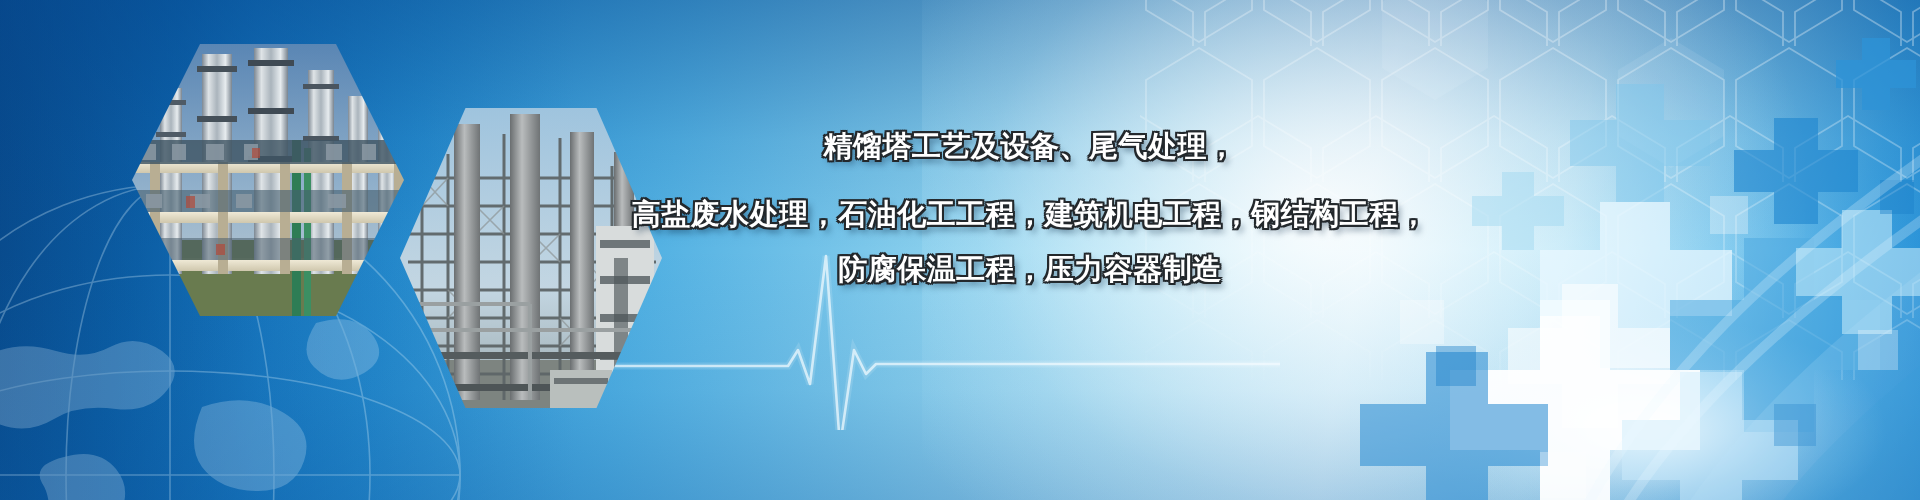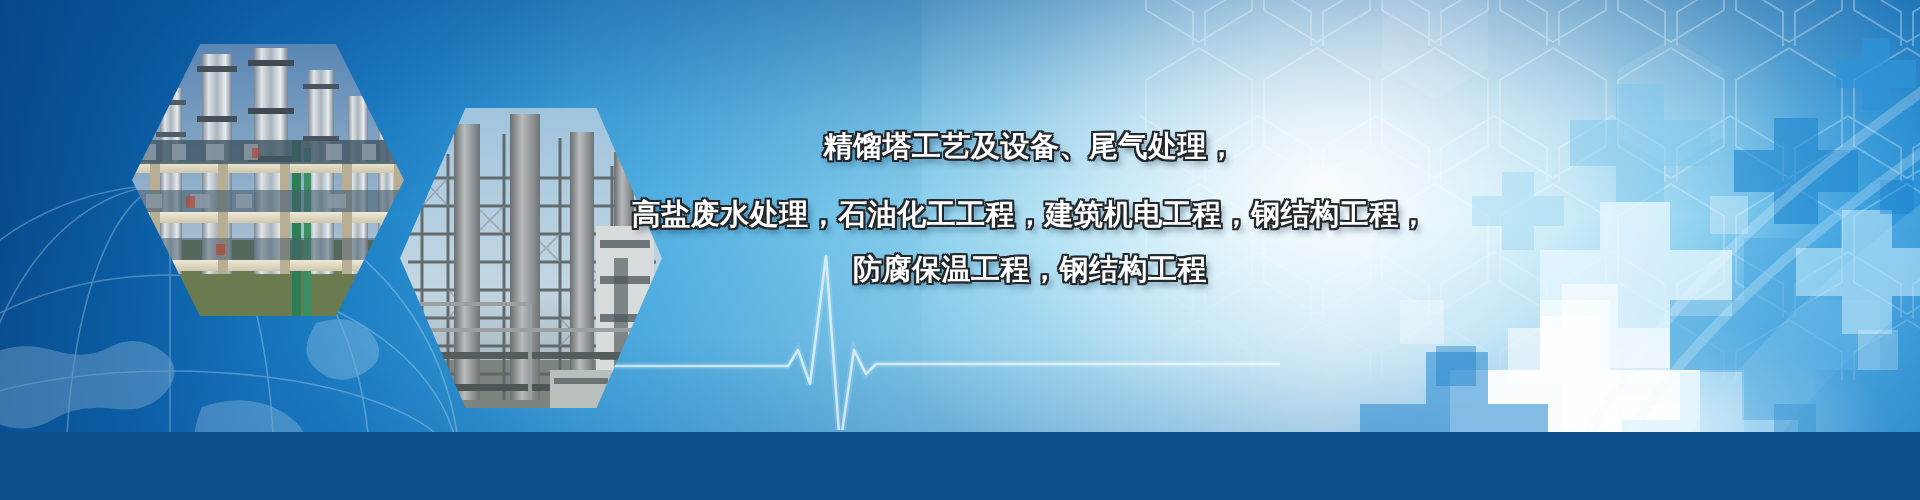--- a/index.html
+++ b/index.html
@@ -1,19 +1,19 @@
 <!DOCTYPE html>
 <html><head>
 <meta charset="utf-8">
 <title>Banner</title>
 <style>
   html,body{margin:0;padding:0;background:#0d4f8b;}
   *{box-sizing:border-box;}
   #banner{
-    position:relative;width:1920px;height:432px;overflow:hidden;
+    position:relative;width:1920px;height:500px;overflow:hidden;
     font-family:"Liberation Sans","DejaVu Sans",sans-serif;
     background:#4c1d95;
   }
   
   .bg-base{position:absolute;inset:0;
     background:linear-gradient(100deg,
       #0b63b4 0%, #0f74c2 9%, #2a94d6 22%, #54b2e3 35%,
       #86cdec 48%, #b9e4f4 60%, #dff2fa 70%, #bfe6f6 80%,
       #7fc9ee 88%, #3ea3e0 95%, #1f8ad3 100%);}
   .bg-top-dark{position:absolute;inset:0;
@@ -330,16 +330,16 @@
         <g stroke="#9aa0a1" stroke-width="4" fill="none">
           <path d="M0 222 H262 M0 196 H130 M130 196 V292"></path>
         </g>
       </svg>
     </div>
   </div>
 
   <div class="headline">
     <div id="hl-1" class="hl-line">精馏塔工艺及设备、尾气处理，</div>
     <div id="hl-2" class="hl-line">高盐废水处理，石油化工工程，建筑机电工程，钢结构工程，</div>
-    <div id="hl-3" class="hl-line">防腐保温工程，钢结构工程</div>
+    <div id="hl-3" class="hl-line">防腐保温工程，压力容器制造</div>
   </div>
 
 </div>
 
 </body></html>

